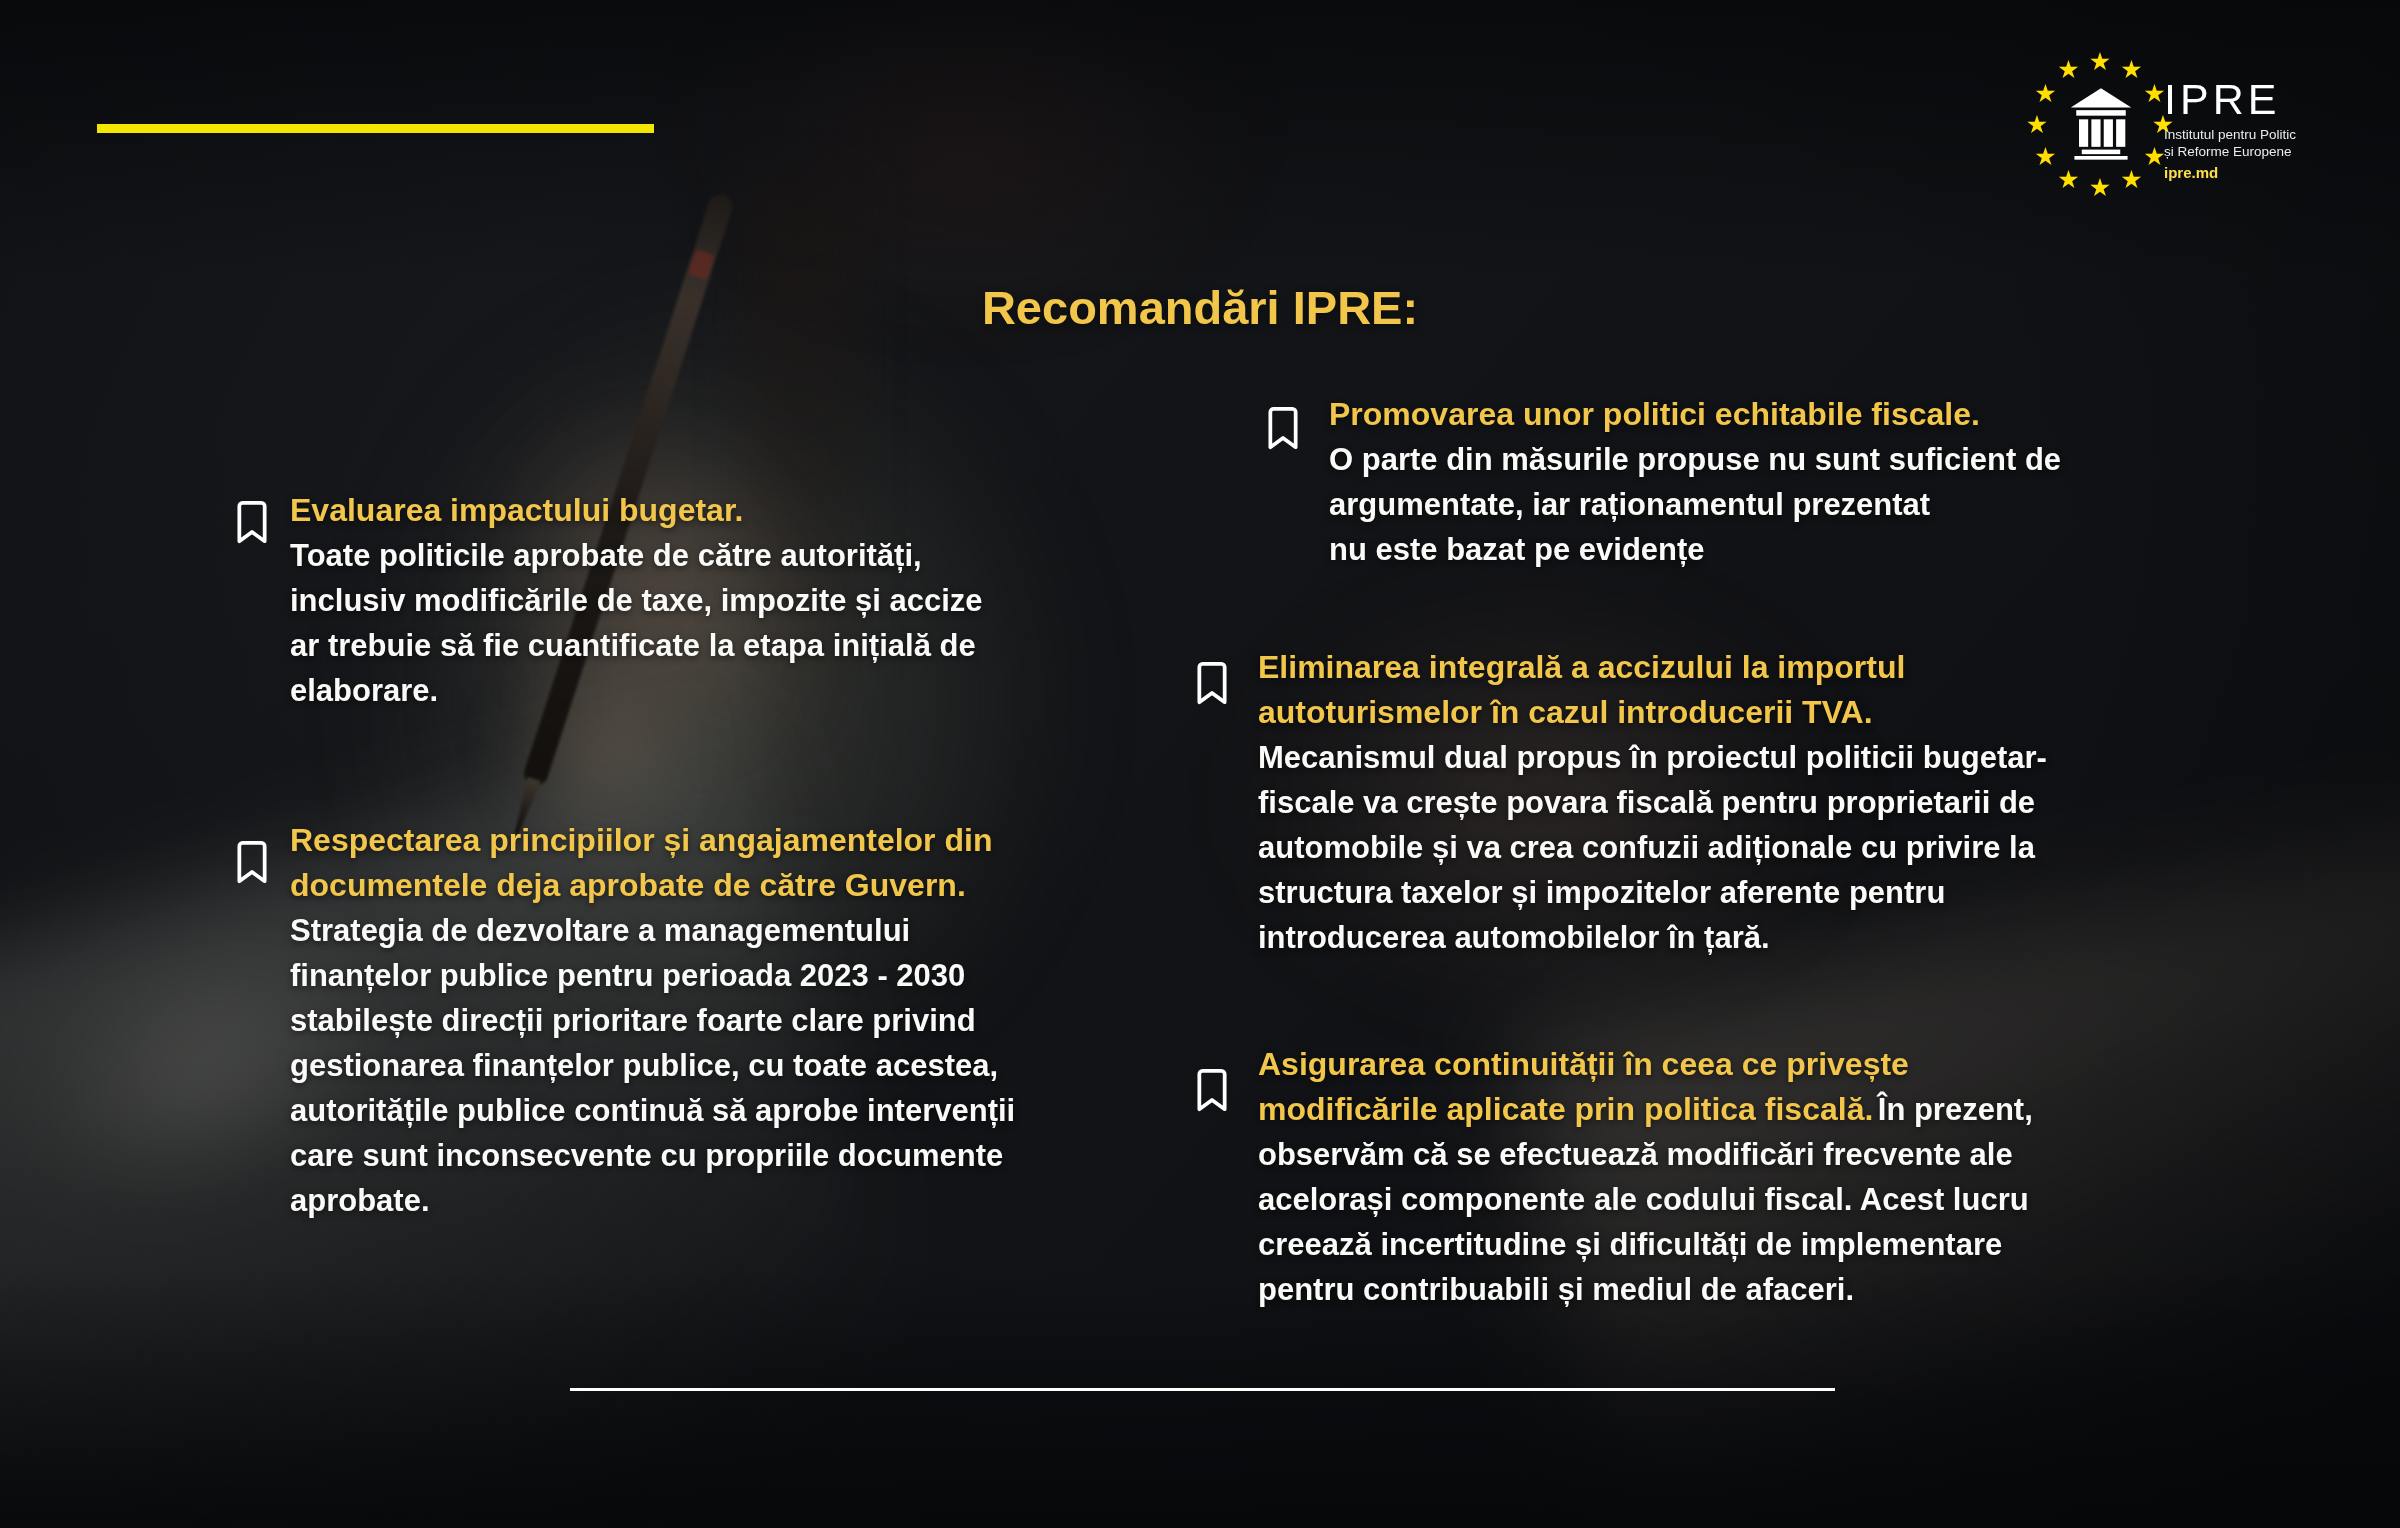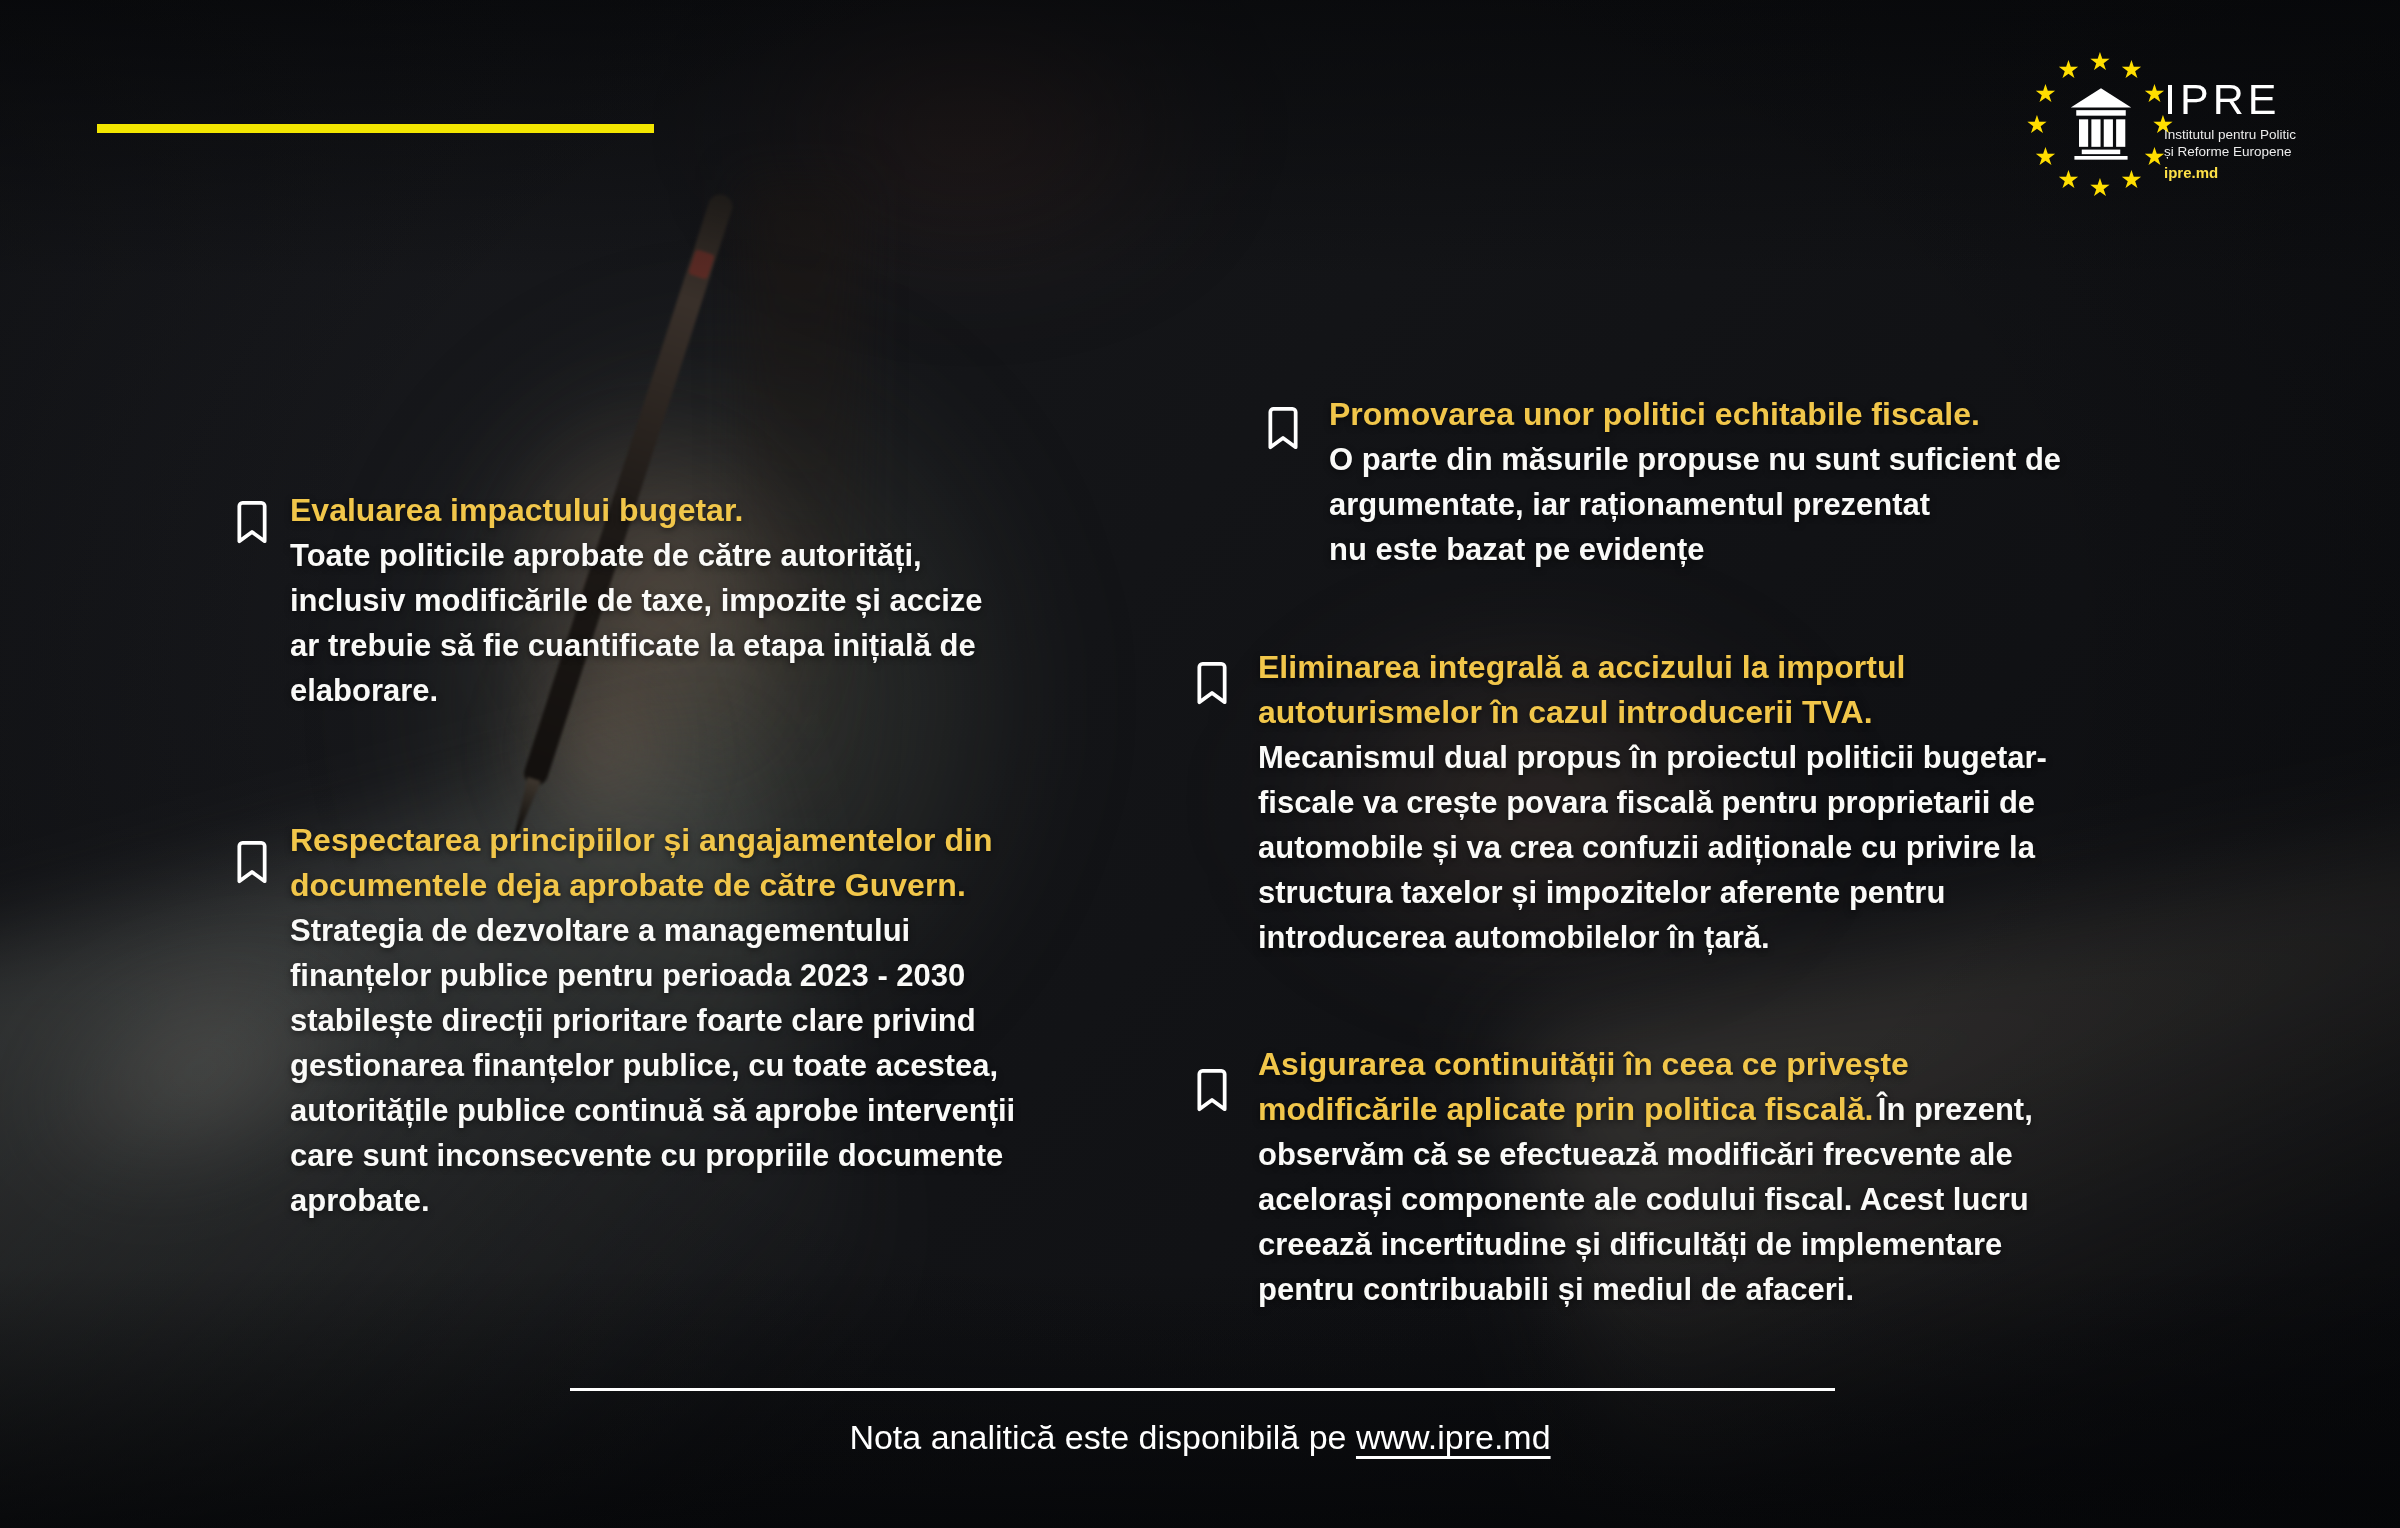--- a/index.html
+++ b/index.html
@@ -127,20 +127,21 @@
       </svg>
     </div>
     <div class="logo-text">
       <div class="logo-name">IPRE</div>
       <div class="logo-sub">Institutul pentru Politic
 și Reforme Europene</div>
       <div class="logo-site">ipre.md</div>
     </div>
   </div>
 
+  <div class="abs title-line2">Recomandări IPRE:</div>
 
   <div class="rec col-left l1">
     <svg class="bm" width="30" height="44" viewBox="0 0 32 46">
       <path d="M6 2.5 h20 a3.5 3.5 0 0 1 3.5 3.5 v37.5 l-13.5 -9.8 -13.5 9.8 V6 a3.5 3.5 0 0 1 3.5 -3.5 z" fill="none" stroke="#ffffff" stroke-width="4" stroke-linejoin="round"></path>
     </svg>
     <div class="rec-title">Evaluarea impactului bugetar.</div>
     <div class="rec-body">Toate politicile aprobate de către autorități,
 inclusiv modificările de taxe, impozite și accize
 ar trebuie să fie cuantificate la etapa inițială de
 elaborare.</div>
@@ -190,18 +191,14 @@
     </svg>
     <p class="rec-flow"><span class="rec-title">Asigurarea continuității în ceea ce privește
 modificările aplicate prin politica fiscală.</span> <span class="rec-body">În prezent,
 observăm că se efectuează modificări frecvente ale
 acelorași componente ale codului fiscal. Acest lucru
 creează incertitudine și dificultăți de implementare
 pentru contribuabili și mediul de afaceri.</span></p>
   </div>
 
   <div class="abs divider"></div>
-  <div class="abs footer">
-    <span>Nota analitică este disponibilă pe</span>
-    <span class="footer-link">www.ipre.md</span>
-  </div>
 
 </div>
 
 </body></html>

